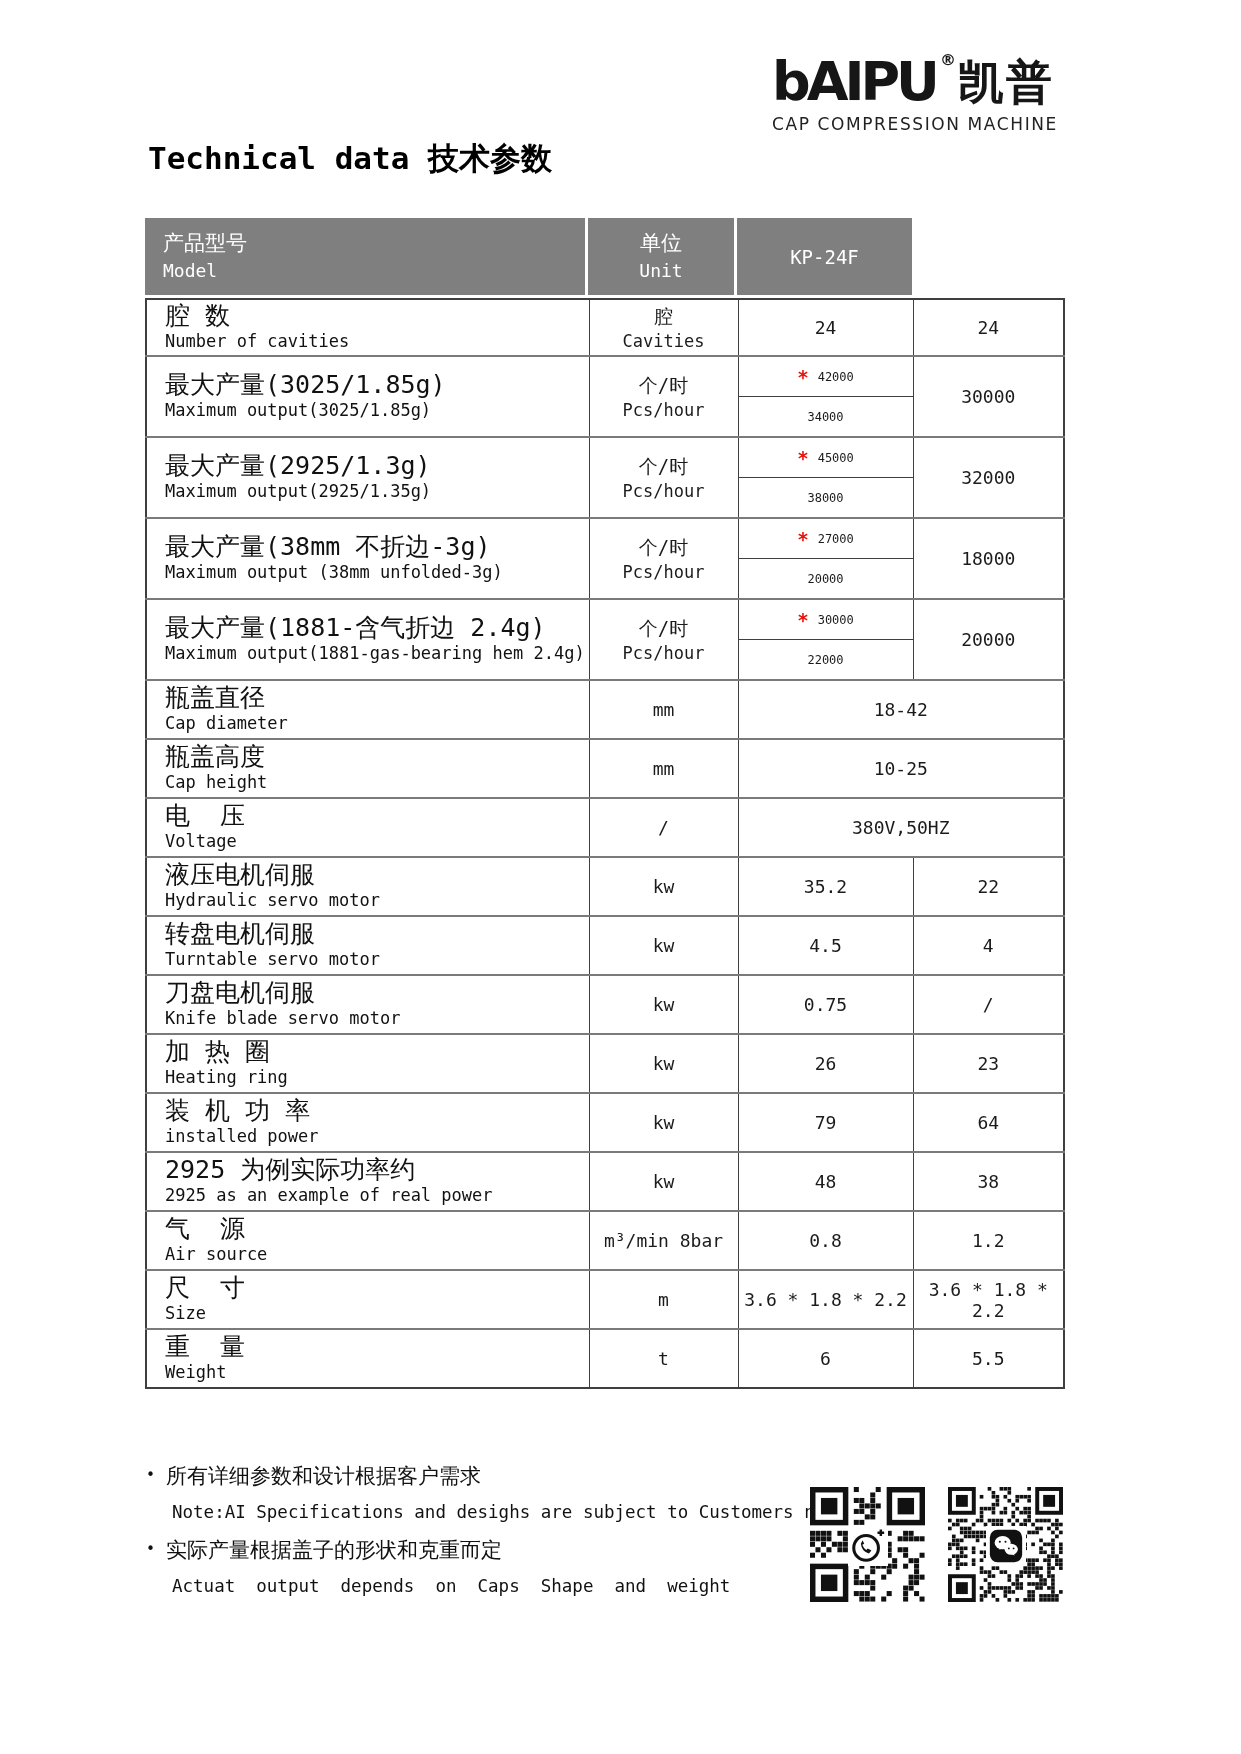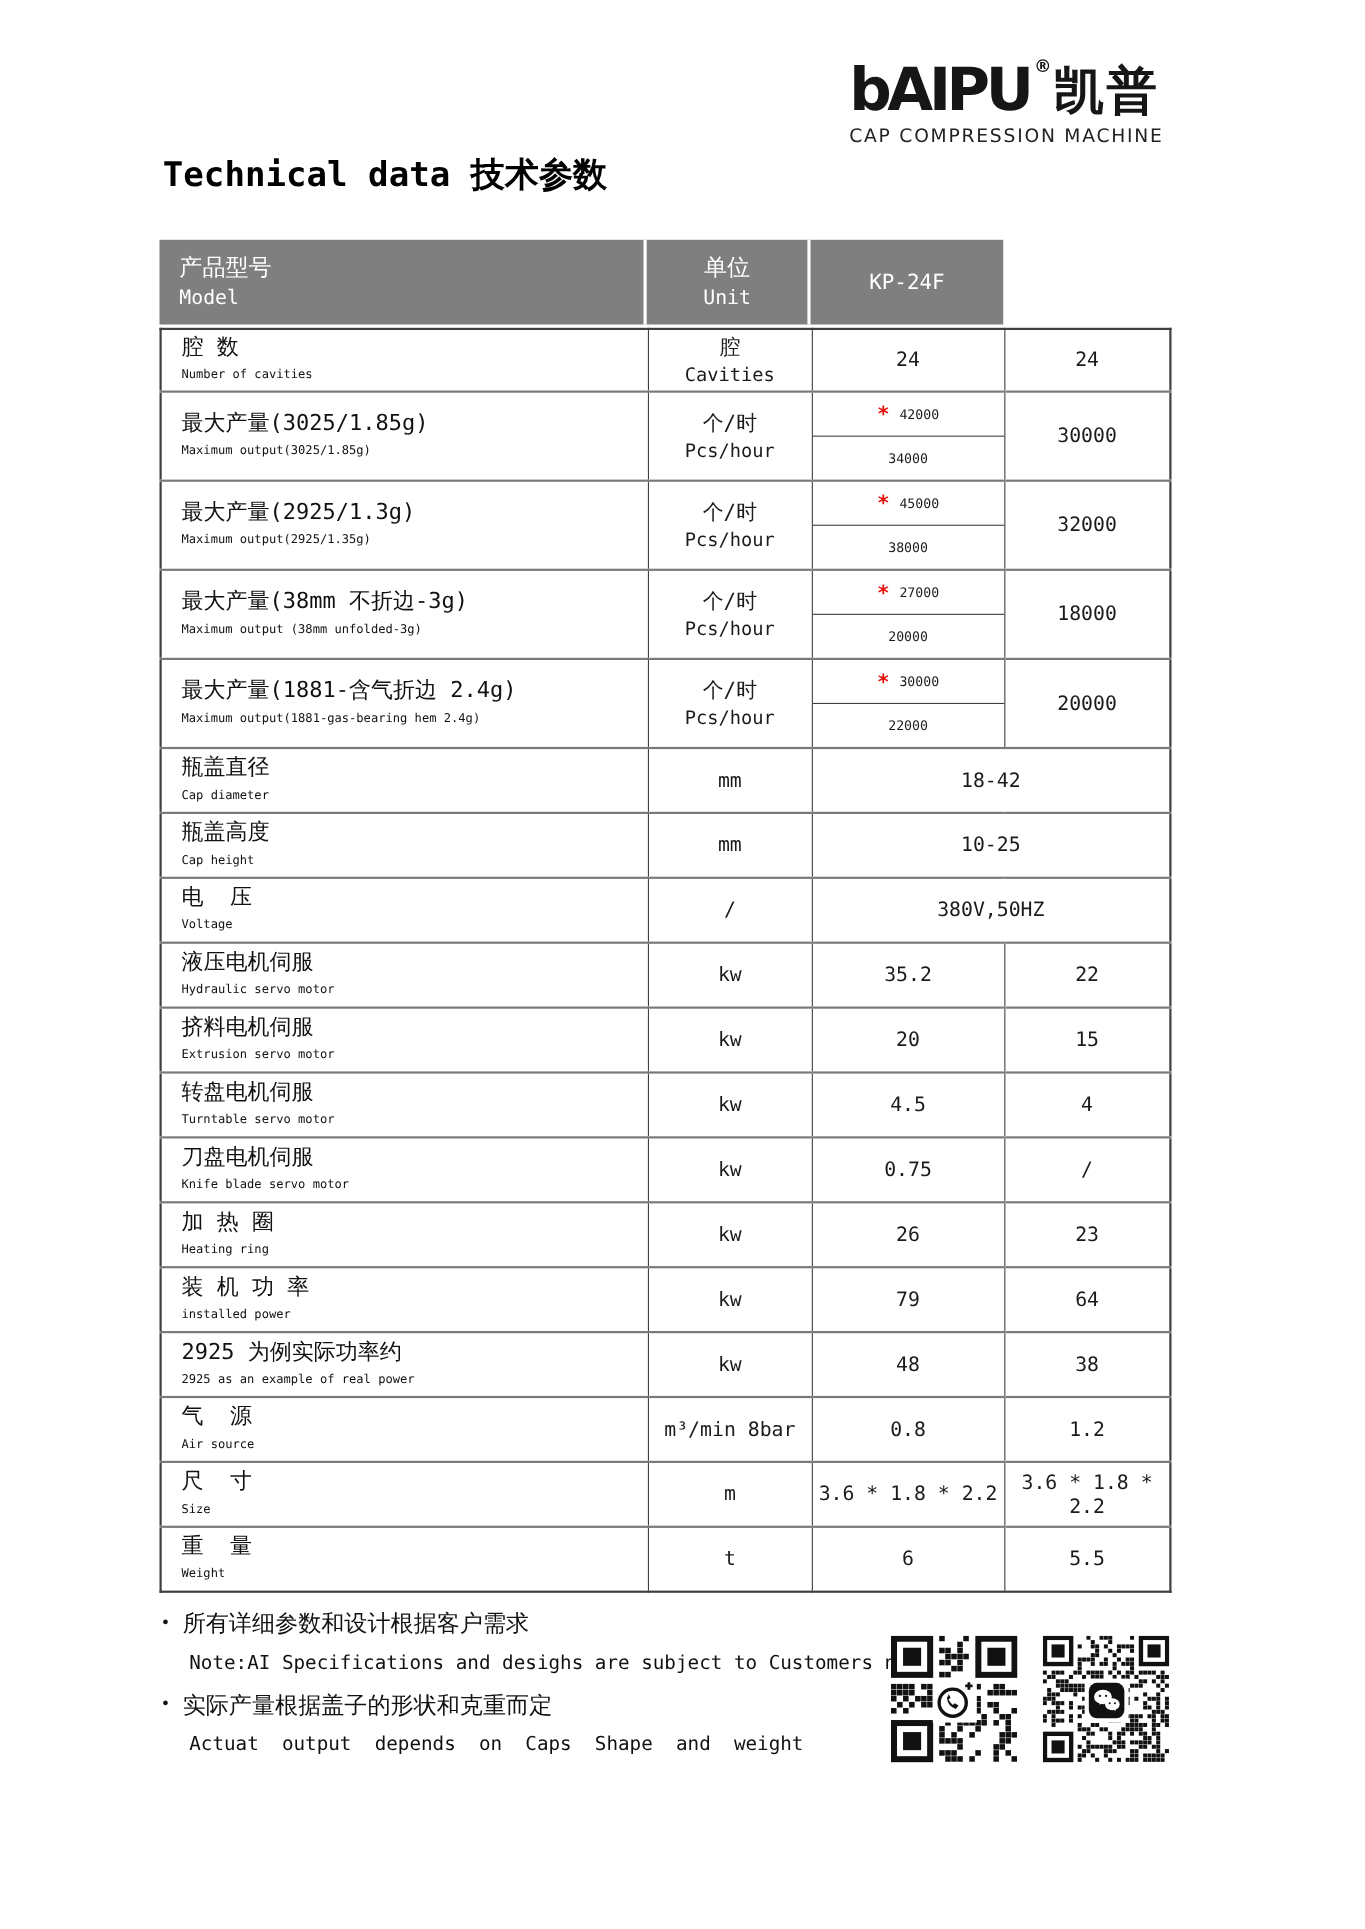--- a/index.html
+++ b/index.html
@@ -42,22 +42,22 @@
   .h-zh{font-size:21px;line-height:26px;white-space:pre;}
   .h-en{font-size:18px;line-height:24px;margin-top:3px;white-space:pre;}
   .th-f,.th-h{font-size:19px;}
   table.body{
     width:918px;table-layout:fixed;border-collapse:collapse;
     border:2px solid #3f3f3f;background:#fff;
   }
   td.cell{border:1px solid #3f3f3f;vertical-align:middle;box-sizing:border-box;padding:0;}
   tr.rsep td.cell{border-top:2px solid #7a7a7a;}
   .label-cell{text-align:left;padding-left:18px !important;}
-  .lab-zh{font-size:20px;line-height:25px;white-space:pre;color:#111;}
-  .lab-en{font-size:11px;line-height:22px;margin-top:2px;white-space:pre;color:#111;}
+  .lab-zh{font-size:25px;line-height:25px;white-space:pre;color:#111;}
+  .lab-en{font-size:17px;line-height:22px;margin-top:2px;white-space:pre;color:#111;}
   .unit-cell{text-align:center;}
   .u-zh{font-size:19px;line-height:24px;}
   .u-en{font-size:17px;line-height:22px;margin-top:2px;}
   .u-one{font-size:18px;}
   .val-cell{text-align:center;font-size:18px;}
   .split-cell{padding:0 !important;}
   .split-wrap{display:flex;flex-direction:column;height:79px;}
   .half{flex:1;display:flex;align-items:center;justify-content:center;gap:9px;}
   .half.top{border-bottom:1px solid #3f3f3f;}
   .star{color:#e8120c;font-size:19px;font-weight:700;}
@@ -243,31 +243,20 @@
         <tr class="rsep" style="height: 59px; border-radius: 13px;">
           <td class="cell label-cell">
             <div class="lab-zh">液压电机伺服</div>
             <div class="lab-en">Hydraulic servo motor</div>
           </td>
           <td class="cell unit-cell">
             <div class="u-one">kw</div>
           </td>
           <td class="cell val-cell"><span>35.2</span></td>
           <td class="cell val-cell"><span>22</span></td>
-        </tr>
-        <tr class="rsep" style="height: 59px;">
-          <td class="cell label-cell">
-            <div class="lab-zh">挤料电机伺服</div>
-            <div class="lab-en">Extrusion servo motor</div>
-          </td>
-          <td class="cell unit-cell">
-            <div class="u-one">kw</div>
-          </td>
-          <td class="cell val-cell"><span>20</span></td>
-          <td class="cell val-cell"><span>15</span></td>
         </tr>
         <tr class="rsep" style="height: 59px;">
           <td class="cell label-cell">
             <div class="lab-zh">转盘电机伺服</div>
             <div class="lab-en">Turntable servo motor</div>
           </td>
           <td class="cell unit-cell">
             <div class="u-one">kw</div>
           </td>
           <td class="cell val-cell"><span>4.5</span></td>

